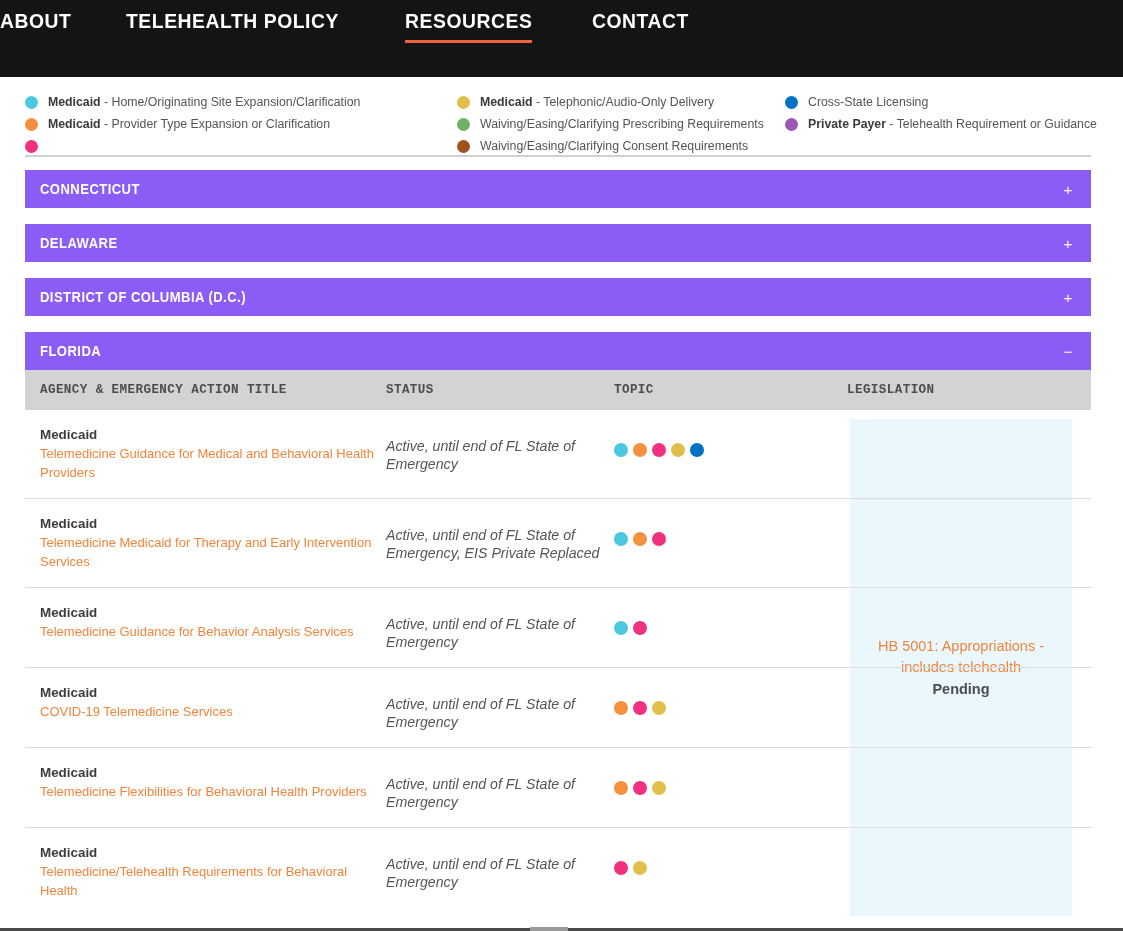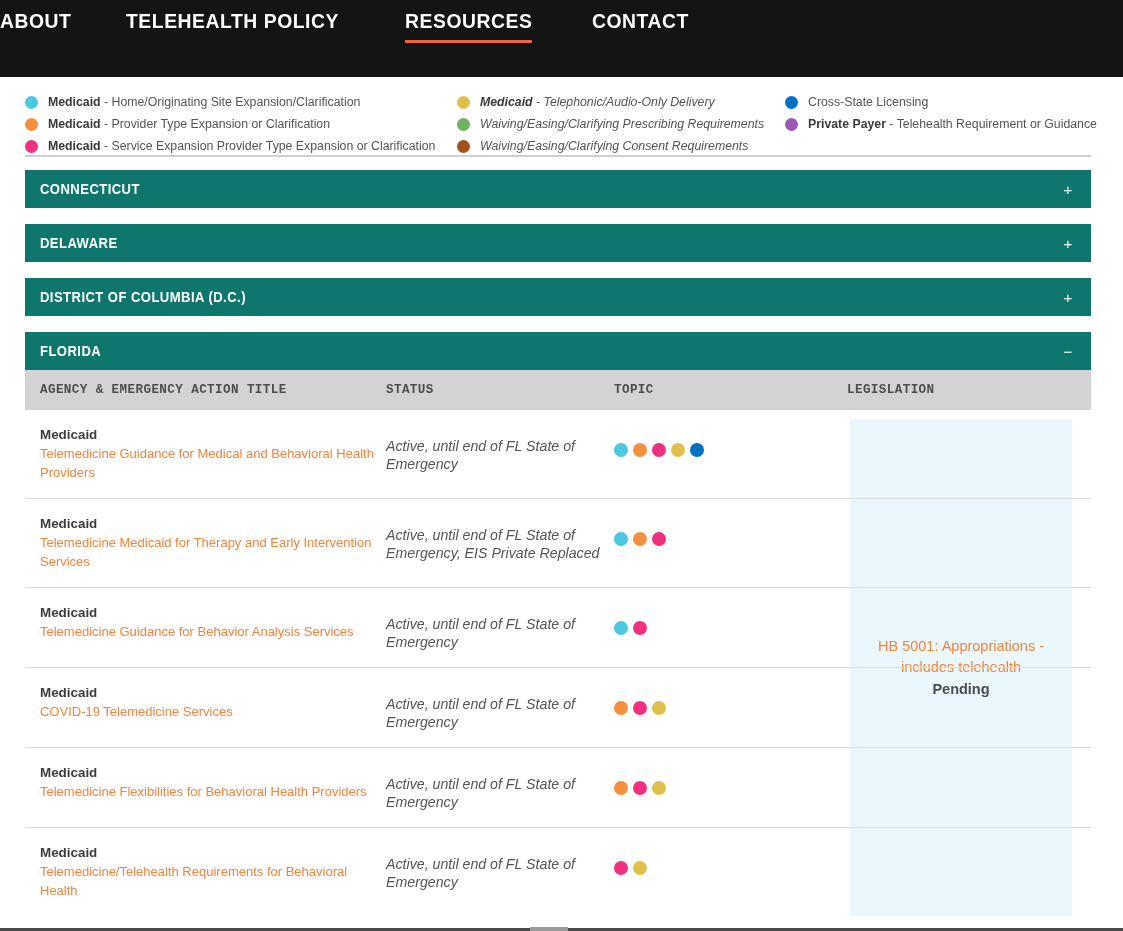--- a/index.html
+++ b/index.html
@@ -49,21 +49,21 @@
   .legend {
     position: relative;
     padding: 14px 25px 0 25px;
     height: 83px;
   }
   .legend-cols {
     display: flex;
   }
   .legend-col { }
   .legend-col.c1 { width: 432px; }
-  .legend-col.c2 { width: 328px; font-style: italic; }
+  .legend-col.c2 { width: 328px; }
   .legend-col.c3 { width: 300px; }
   .legend-row {
     display: flex;
     align-items: center;
     height: 22px;
     white-space: nowrap;
   }
   .legend-dot {
     width: 13px; height: 13px;
     border-radius: 50%;
@@ -86,21 +86,21 @@
   }
 
   
   .accordion {
     padding: 10px 32px 0 25px;
   }
   .acc-item { margin-bottom: 16px; }
   .acc-item:last-child { margin-bottom: 0; }
 
   .acc-head {
-    background: #0f766e;
+    background: #8b5cf6;
     height: 38px;
     display: flex;
     align-items: center;
     justify-content: space-between;
     padding: 0 16px 0 15px;
     cursor: pointer;
   }
   .acc-title {
     color: #ffffff;
     font-family: "Liberation Sans Narrow", "Liberation Sans", sans-serif;
@@ -256,21 +256,20 @@
         <div class="legend-row">
           <span class="legend-dot" style="background: rgb(75, 200, 224);"></span>
           <span class="legend-text"><b>Medicaid</b><span> - Home/Originating Site Expansion/Clarification</span></span>
         </div>
         <div class="legend-row">
           <span class="legend-dot" style="background: rgb(245, 145, 62);"></span>
           <span class="legend-text"><b>Medicaid</b><span> - Provider Type Expansion or Clarification</span></span>
         </div>
         <div class="legend-row">
           <span class="legend-dot" style="background: rgb(240, 49, 127);"></span>
-          <span class="legend-text"><b>Medicaid</b><span> - Service Expansion Provider Type Expansion or Clarification</span></span>
         </div>
       </div>
       <div class="legend-col c2">
         <div class="legend-row">
           <span class="legend-dot" style="background: rgb(224, 190, 74);"></span>
           <span class="legend-text"><b>Medicaid</b><span> - Telephonic/Audio-Only Delivery</span></span>
         </div>
         <div class="legend-row">
           <span class="legend-dot" style="background: rgb(109, 179, 97);"></span>
           <span class="legend-text"><span>Waiving/Easing/Clarifying Prescribing Requirements</span></span>

